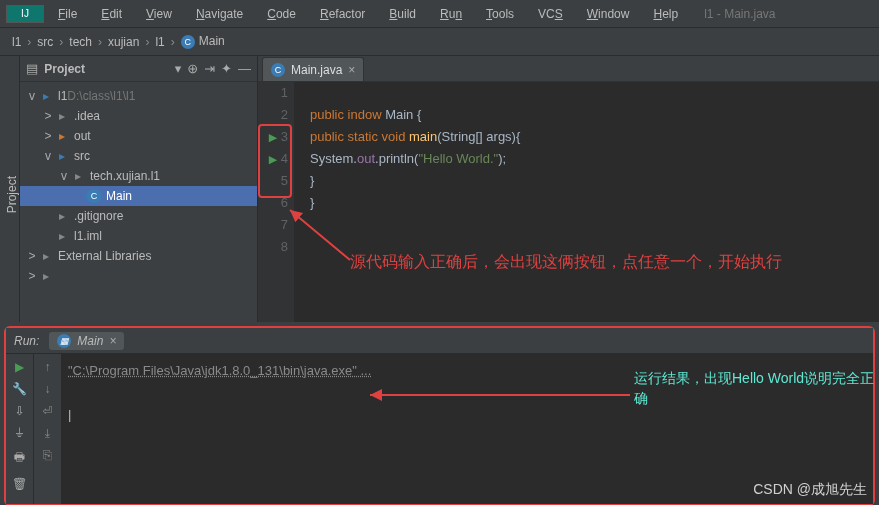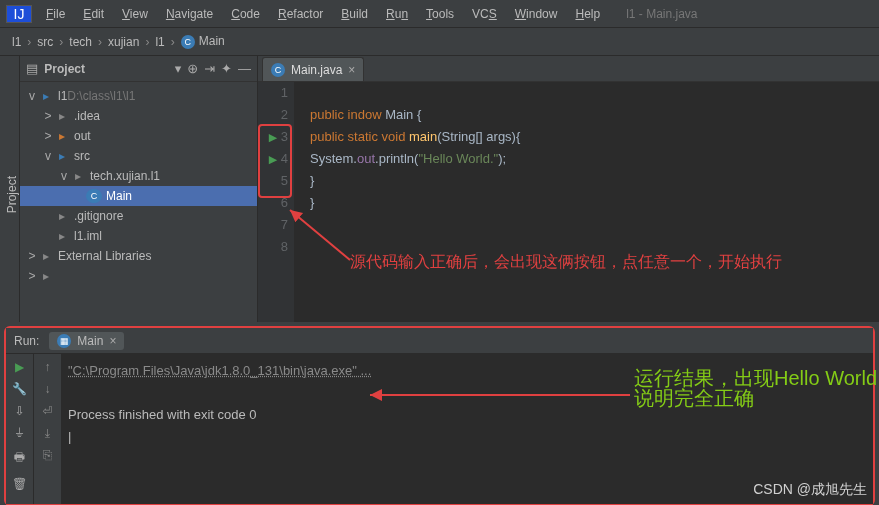--- a/index.html
+++ b/index.html
@@ -1,19 +1,19 @@
 <!DOCTYPE html>
 <html><head>
 <meta charset="utf-8">
 <style>
 * { margin: 0; padding: 0; box-sizing: border-box; font-family: "Segoe UI", Arial, sans-serif; }
 body { background: #3c3f41; color: #bbbbbb; font-size: 12px; width: 879px; height: 505px; overflow: hidden; position: relative; }
 .topbar { display: flex; align-items: center; height: 28px; background: #3c3f41; border-bottom: 1px solid #2b2b2b; padding: 0 6px; }
-.app-icon { width: 26px; height: 18px; background: #1d4ed8; display: flex; align-items: center; justify-content: center; font-size: 14px; color: #fff; border: 1px solid #555; margin-right: 8px; }
-.menu { display: flex; gap: 6px; align-items: flex-end; }
+.app-icon { width: 38px; height: 18px; background: #0f766e; display: flex; align-items: center; justify-content: center; font-size: 10px; color: #fff; border: 1px solid #555; margin-right: 8px; }
+.menu { display: flex; gap: 12px; align-items: flex-end; }
 .menu span { padding: 3px 6px; cursor: pointer; }
 .menu span u { text-decoration: underline; }
 .title-extra { color: #777; margin-left: 20px; }
 .breadcrumb { display: flex; align-items: center; height: 28px; padding: 0 8px; background: #3c3f41; border-bottom: 1px solid #2b2b2b; }
 .crumb { padding: 0 4px; color: #bbb; }
 .chevron { color: #888; padding: 0 2px; }
 .crumb .cls-ico { display:inline-block; width:14px; height:14px; border-radius:50%; background:#3b7cb5; color:#fff; font-size:9px; line-height:14px; text-align:center; margin-right:4px; vertical-align:middle;}
 .main { display: flex; height: 266px; }
 .sidebar-tab { width: 20px; background: #3c3f41; border-right: 1px solid #2b2b2b; writing-mode: vertical-rl; text-align: center; padding-top: 12px; cursor:pointer;}
 .sidebar-tab span { transform: rotate(180deg); display:inline-block; color:#bbb;}
@@ -38,34 +38,34 @@
 .gutter-anno { border:2px solid #e04040; border-radius:4px; position:absolute; left:0; top:42px; width:34px; height:74px; pointer-events:none;}
 .gutter { width:36px; background:#313335; color:#606366; text-align:right; padding:0 6px;}
 .gutter .run-mark { color:#499c54; font-size:11px;}
 .code { flex:1; padding-left:16px; color:#a9b7c6;}
 .kw { color:#cc7832;}
 .pkg { color:#a9b7c6;}
 .str { color:#6a8759;}
 .fld { color:#9876aa;}
 .mth { color:#ffc66d;}
 .run-panel { height:180px; border:2px solid #e04040; border-radius:6px; margin:4px; display:flex; flex-direction:column; position:relative;}
-.run-header { display:flex; align-items:center; height:26px; background:#3c3f41; border-bottom:1px solid #2b2b2b; padding:0 8px; gap:10px;}
+.run-header { display:flex; align-items:center; height:26px; background:#3c3f41; border-bottom:1px solid #2b2b2b; padding:0 8px; gap:10px;font-style:italic;}
 .run-header .rtab { display:flex; align-items:center; gap:6px; background:#515658; padding:2px 8px; border-radius:3px;}
 .run-header .rtab .close { color:#aaa;}
 .run-body { flex:1; display:flex;}
 .run-toolbar { width:28px; background:#3c3f41; border-right:1px solid #2b2b2b; display:flex; flex-direction:column; align-items:center; gap:8px; padding-top:6px;}
 .run-toolbar span { cursor:pointer; color:#aaa;}
 .run-toolbar .play { color:#499c54;}
 .run-subtool { width:28px; background:#3c3f41; border-right:1px solid #2b2b2b; display:flex; flex-direction:column; align-items:center; gap:8px; padding-top:6px;}
 .run-subtool span { cursor:pointer; color:#888;}
 .console { flex:1; background:#2b2b2b; font-family:Consolas,monospace; font-size:13px; line-height:22px; padding:6px; color:#bbb;}
 .console .cmd { color:#8a8a8a; text-decoration:underline dotted;}
 .watermark { position:absolute; right:12px; bottom:6px; color:#d0d0d0; font-size:14px;}
 .anno1 { position:absolute; left:350px; top:252px; color:#e04040; font-size:16px; line-height:20px; pointer-events:none;}
-.anno2 { position:absolute; left:634px; top:368px; color:#84cc16; font-size:20px; line-height:20px; pointer-events:none;}
+.anno2 { position:absolute; left:634px; top:368px; color:#5eead4; font-size:14px; line-height:20px; pointer-events:none;}
 svg.arrow { position:absolute; pointer-events:none;}
 </style>
 </head>
 <body>
 
 <div class="topbar">
   <div class="app-icon">IJ</div>
   <div class="menu" id="menu">
       <span><u>F</u>ile</span>
       <span><u>E</u>dit</span>
@@ -218,21 +218,20 @@
     <div class="run-subtool">
       <span>↑</span>
       <span>↓</span>
       <span>⏎</span>
       <span>⤓</span>
       <span>⎘</span>
     </div>
     <div class="console">
       <div class="cmd">"C:\Program Files\Java\jdk1.8.0_131\bin\java.exe" ...</div>
       <div>&nbsp;</div>
-      <div>Process finished with exit code 0</div>
       <div>|</div>
     </div>
   </div>
 </div>
 
 <div class="anno1"><span>源代码输入正确后，会出现这俩按钮，点任意一个，开始执行</span></div>
 <div class="anno2"><span>运行结果，出现Hello World说明完全正确</span></div>
 <svg class="arrow" style="left:280px; top:200px; width:80px; height:70px;">
   <defs>
       <marker id="ah1" markerWidth="8" markerHeight="8" refX="6" refY="3" orient="auto">

